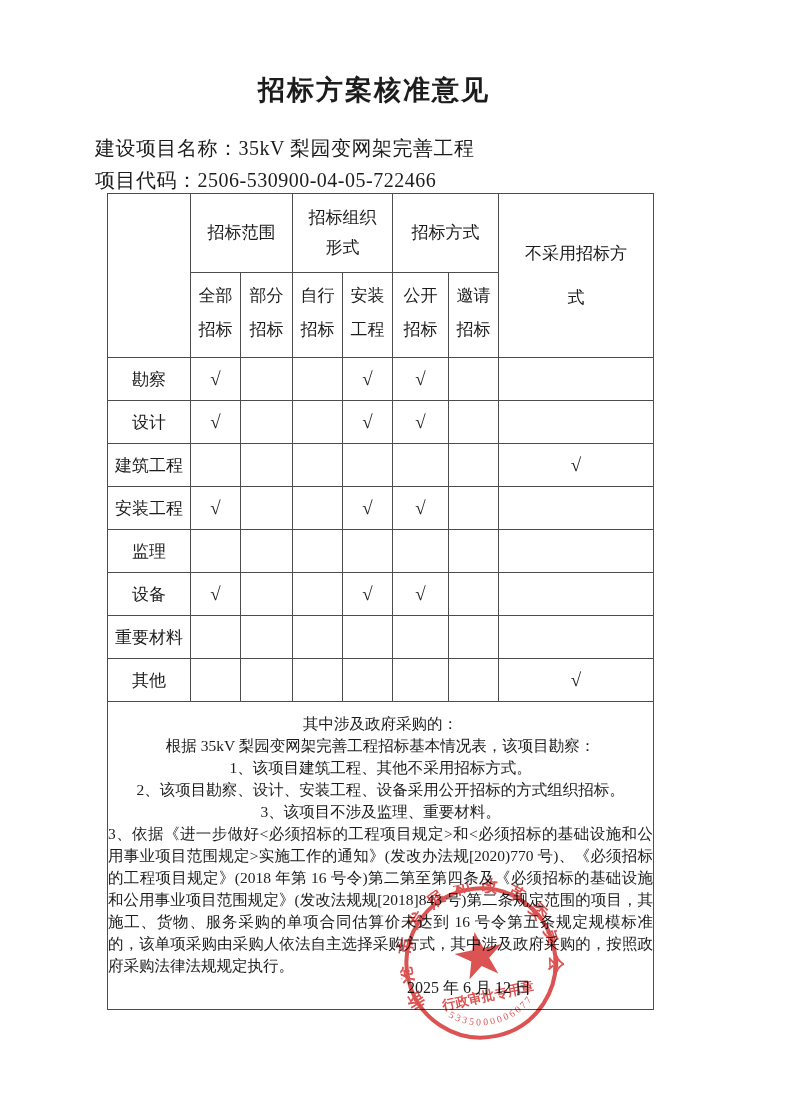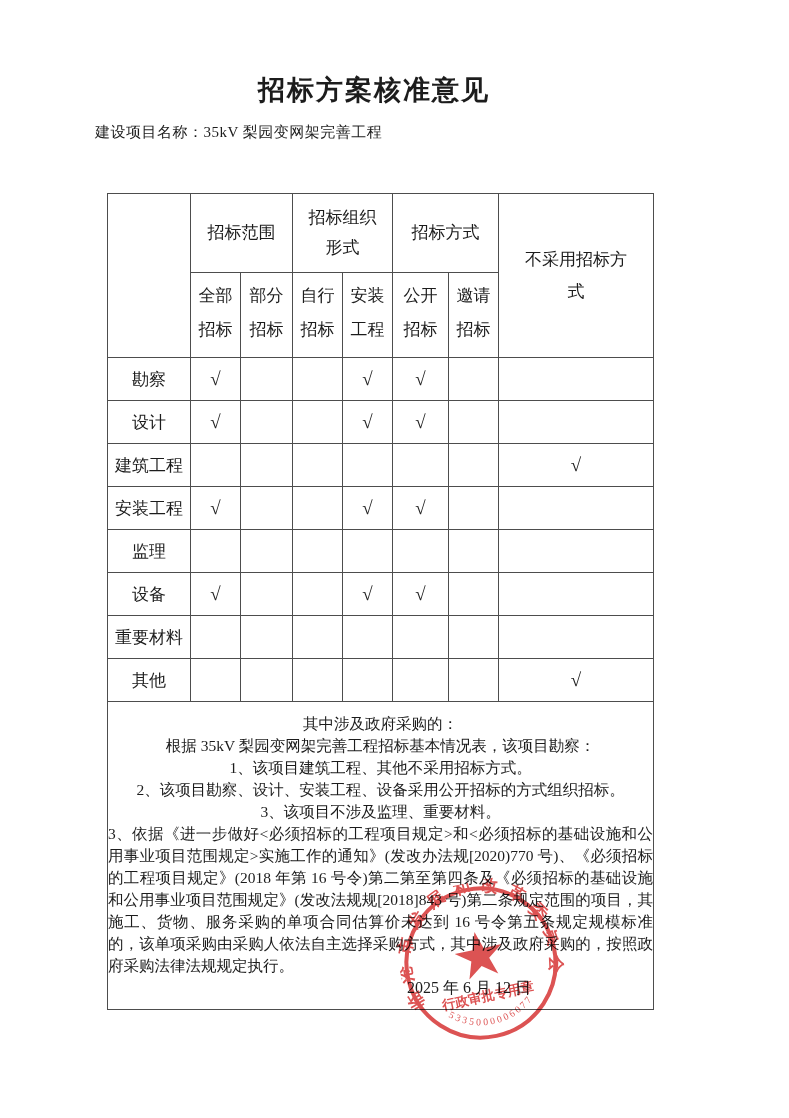--- a/index.html
+++ b/index.html
@@ -11,41 +11,41 @@
     color:#1c1c1c;
     overflow:hidden;
     padding-left:48px;
   }
   .doc-title{
     position:absolute;top:72px;left:0;width:748px;
     text-align:center;
     font-size:27px;font-weight:bold;letter-spacing:2px;
   }
   .info-block{
-    position:absolute;left:95px;top:116px;
-    font-size:15px;line-height:32px;
+    position:absolute;left:95px;top:132px;
+    font-size:20px;line-height:32px;
     letter-spacing:0.5px;
   }
   table.approval{
     position:absolute;left:107px;top:193px;
     width:546px;
     border-collapse:collapse;table-layout:fixed;
     font-size:17px;
   }
   table.approval td{
     border:1px solid #4d4d4d;
     text-align:center;vertical-align:middle;
     padding:0;
   }
   tr.group-row td{height:78px;line-height:26px;}
   tr.sub-row td{height:84px;line-height:43px;}
   tr.body-row td{height:42px;}
   .wrap2{display:inline-block;width:2.4em;line-height:34px;}
   .wrap4{display:inline-block;width:4.3em;line-height:30px;}
-  .wrap6{display:inline-block;width:6.3em;line-height:32px;}
+  .wrap6{display:inline-block;width:6.3em;line-height:44px;}
   .check{font-size:19px;color:#222;}
   td.opinion-cell{
     height:307px;
     text-align:left;vertical-align:top;
     padding:5px 8px 0 8px;
     font-size:15.5px;line-height:22px;
   }
   .opinion-item-long{text-align:justify;}
   .approval-date{
     text-align:right;
@@ -64,20 +64,21 @@
 </style>
 </head>
 <body>
 
 <div class="page">
 
   <div class="doc-title">招标方案核准意见</div>
 
   <div class="info-block">
     <div><span>建设项目名称：</span><span>35kV 梨园变网架完善工程</span></div>
+    <div><span>项目代码：</span><span>2506-530900-04-05-722466</span></div>
   </div>
 
   <table class="approval">
     <colgroup>
       <col style="width:83px">
         <col style="width:50px">
         <col style="width:52px">
         <col style="width:50px">
       <col style="width:50px">
         <col style="width:56px">

